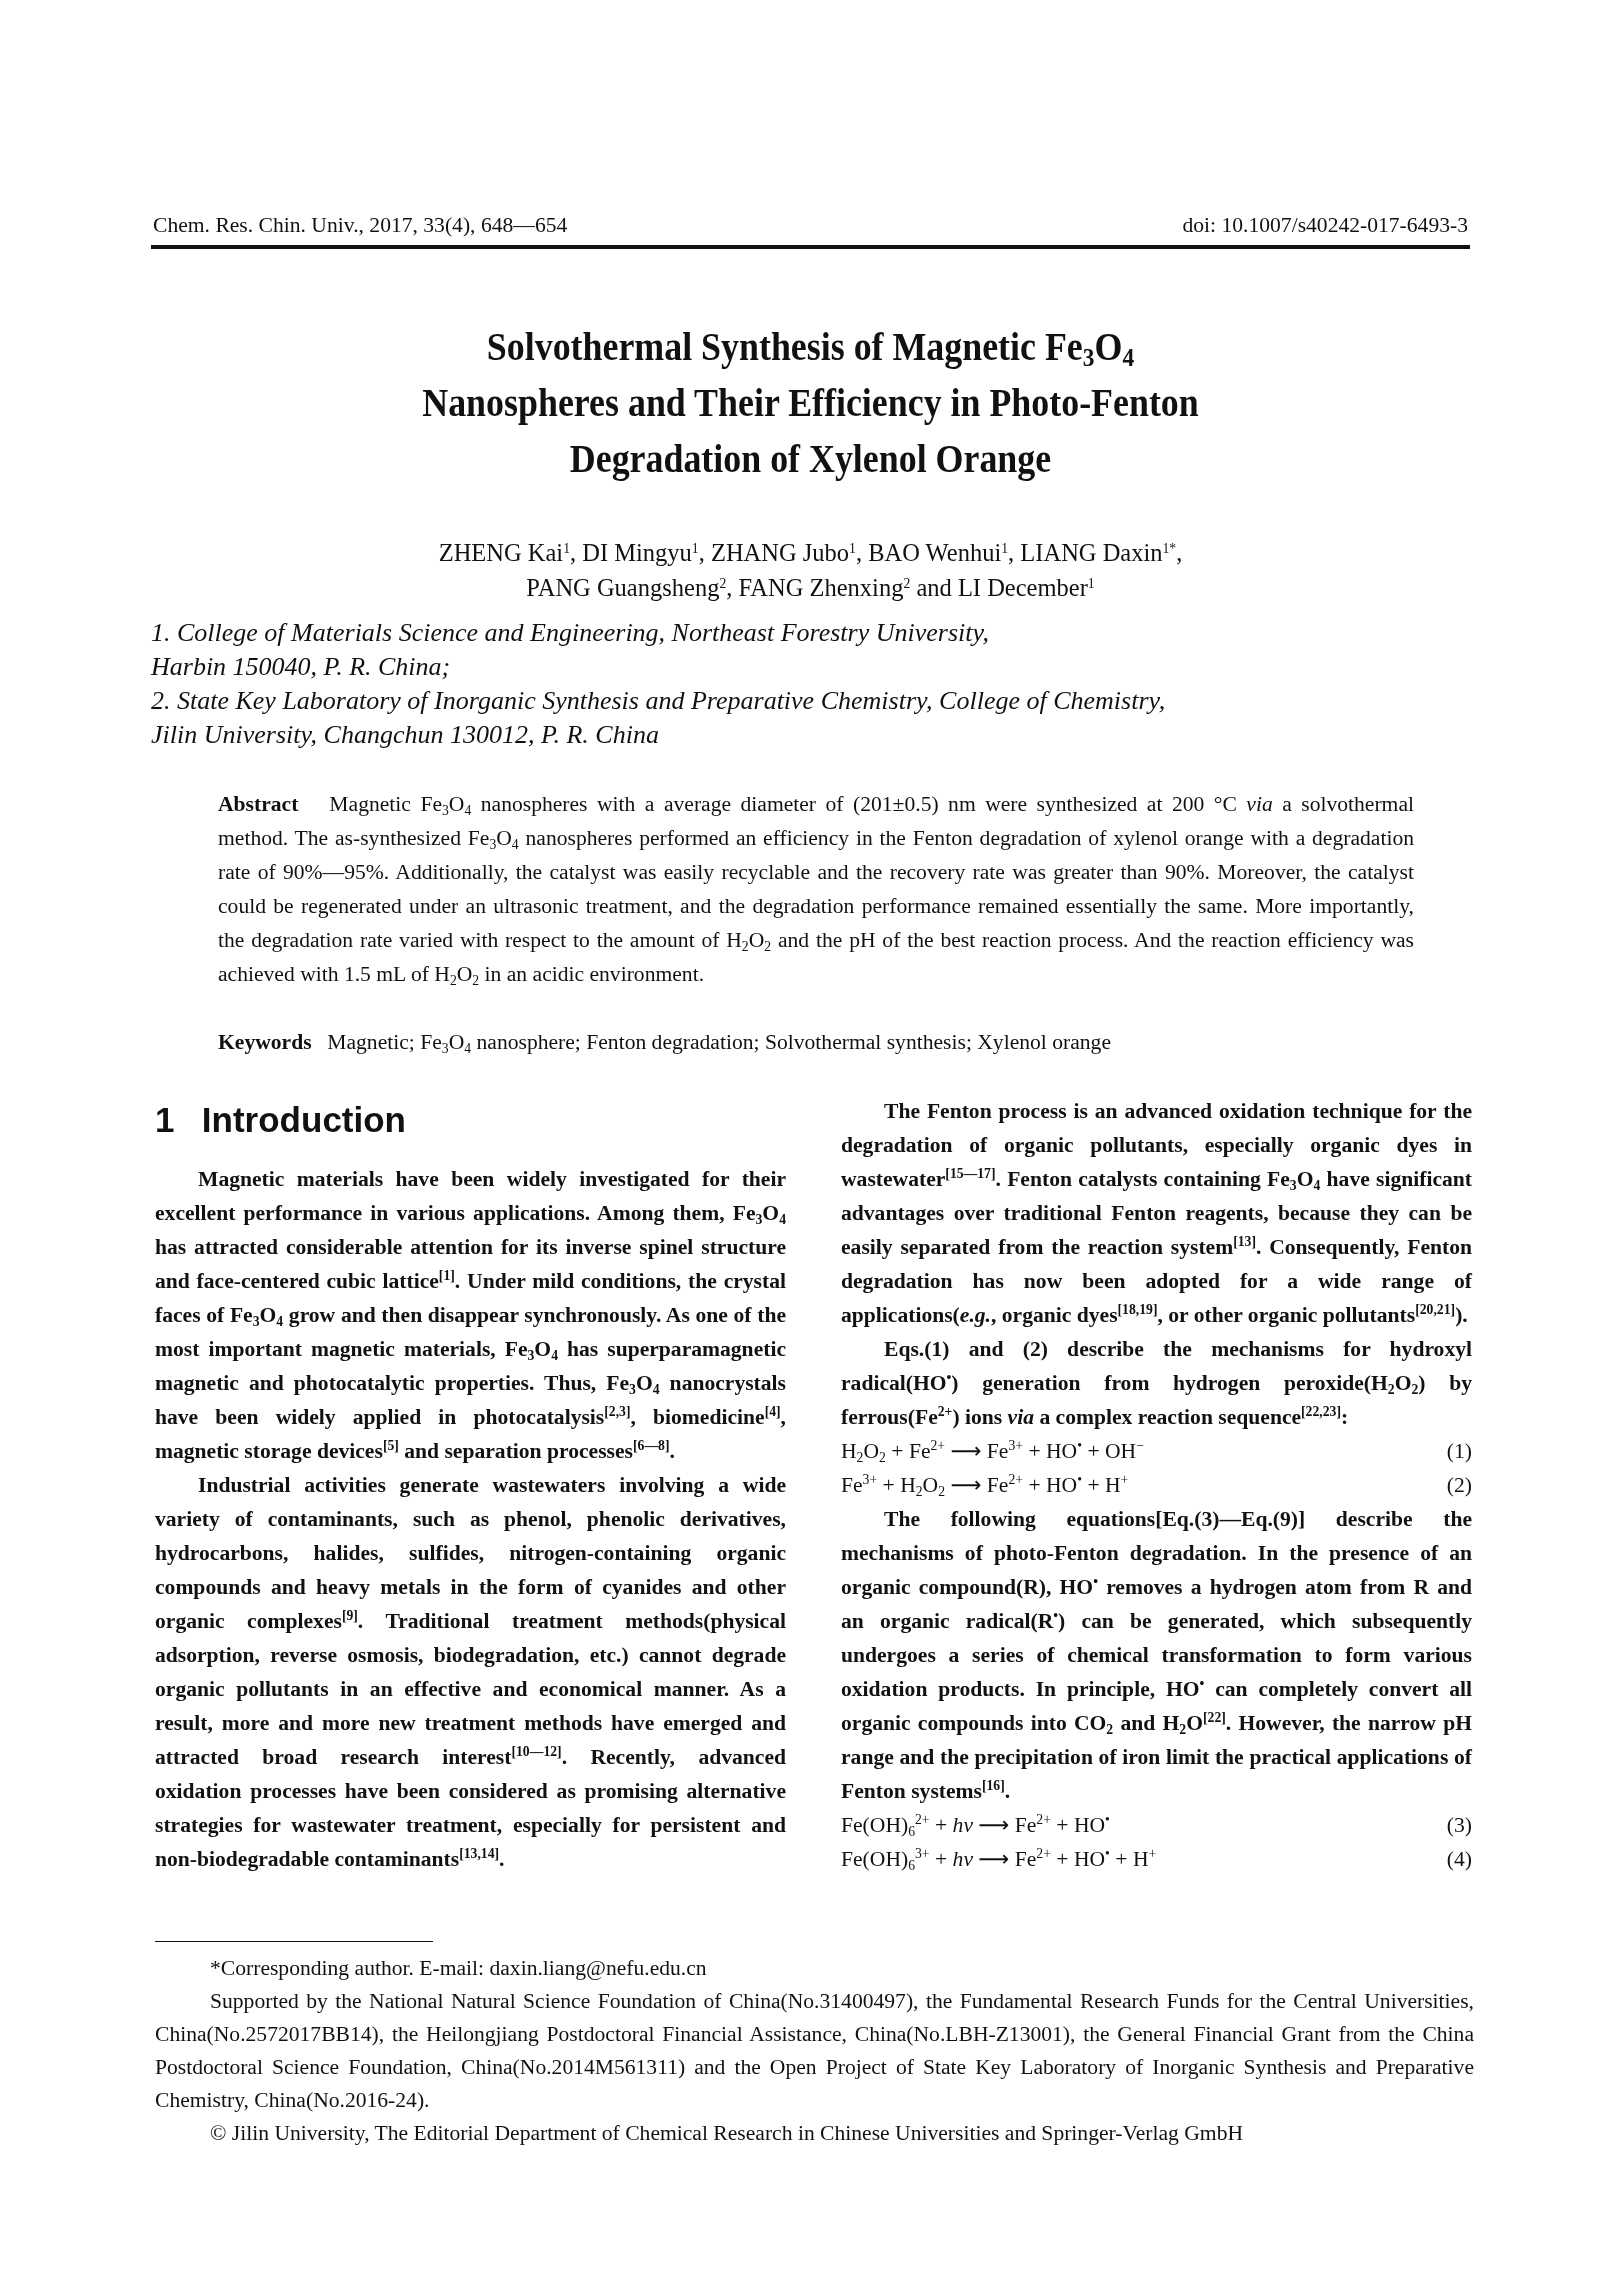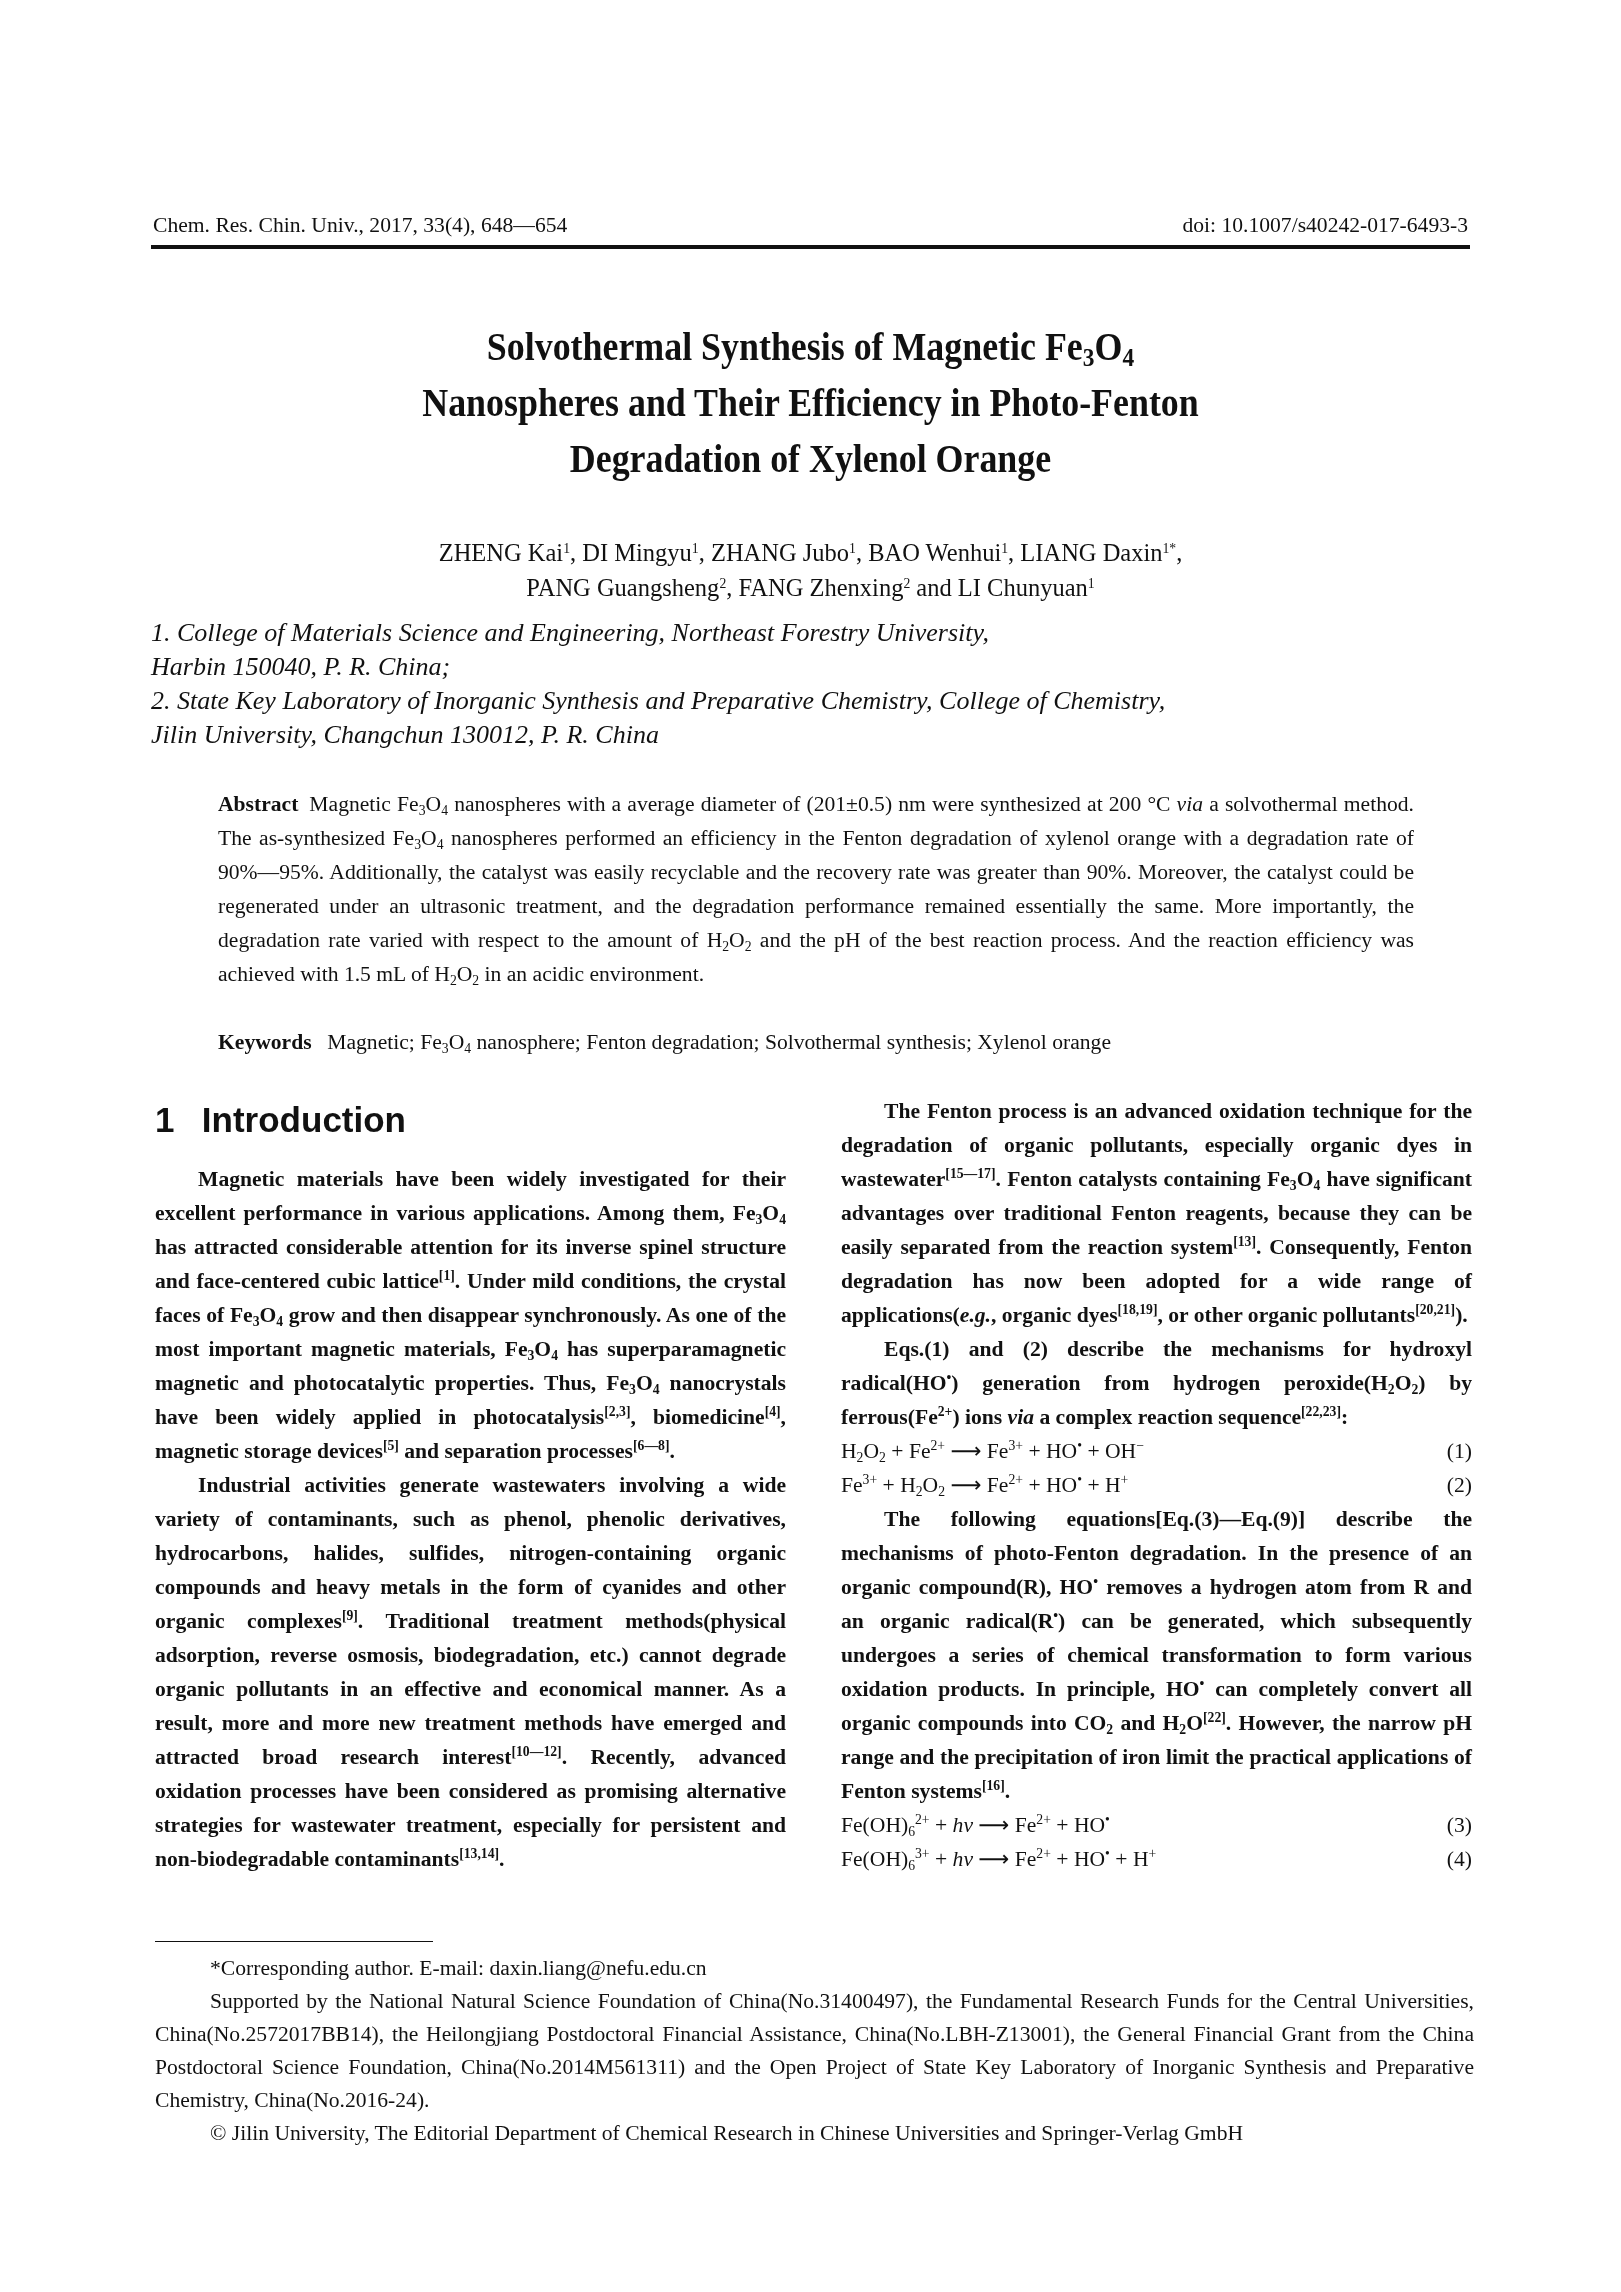--- a/index.html
+++ b/index.html
@@ -9,21 +9,21 @@
   .runhead { top: 212px; font-size: 21.6px; line-height: 27.4px; white-space: nowrap; }
   .runhead.left { left: 153px; }
   .runhead.right { right: 153px; text-align: center; }
   .rule { position: absolute; left: 151px; width: 1319px; top: 245px; height: 3.9px; background: #111; }
   .title { left: 151px; width: 1319px; top: 319px; text-align: center;
            font-family: "Liberation Serif", serif; font-weight: bold; font-size: 39px; line-height: 56px;
            transform: scaleX(0.92); transform-origin: center top; }
   .authors { left: 151px; width: 1319px; top: 535px; text-align: center; font-size: 24.5px; line-height: 35px; }
   .affil { left: 151px; width: 1319px; top: 616px; text-align: left; font-size: 26px; line-height: 34px; font-style: italic; }
   .abstract { left: 218px; width: 1196px; top: 787px; font-size: 21.6px; line-height: 34px; text-align: justify; }
-  .abstract .lab { font-weight: bold; margin-right: 11px; }
+  .abstract .lab { font-weight: bold; margin-right: 31px; }
   .keywords { left: 218px; width: 1196px; top: 1025px; font-size: 21.6px; line-height: 34px; }
   .keywords .lab { font-weight: bold; margin-right: 15.7px; }
   .col { font-size: 21.6px; line-height: 34px; text-align: justify; }
   .col.left { left: 155px; width: 631px; }
   .col.right { left: 841px; width: 631px; }
   .sec-head { left: 155px; top: 1100px; font-family: "Liberation Sans", sans-serif; font-weight: bold; font-size: 35px; line-height: 39px; }
   .sec-head .num { margin-right: 27.4px; }
   p.para { margin: 0; text-indent: 43px; font-weight: bold; }
   sup { font-size: 13.7px; line-height: 0; vertical-align: 7.8px; }
   sub { font-size: 13.7px; line-height: 0; vertical-align: -3.9px; }
@@ -52,21 +52,21 @@
   <div>
     <span><span>ZHENG Kai</span><sup>1</sup><span>, </span></span>
     <span><span>DI Mingyu</span><sup>1</sup><span>, </span></span>
     <span><span>ZHANG Jubo</span><sup>1</sup><span>, </span></span>
     <span><span>BAO Wenhui</span><sup>1</sup><span>, </span></span>
     <span><span>LIANG Daxin</span><sup>1*</sup><span>,</span></span>
   </div>
   <div>
     <span><span>PANG Guangsheng</span><sup>2</sup><span>, </span></span>
     <span><span>FANG Zhenxing</span><sup>2</sup><span> and </span></span>
-    <span><span>LI Chunyuan</span><sup>1</sup><span></span></span>
+    <span><span>LI December</span><sup>1</sup><span></span></span>
   </div>
 </div>
 
 <div class="abs affil">
   <div>1. College of Materials Science and Engineering, Northeast Forestry University,</div>
   <div>Harbin 150040, P. R. China;</div>
   <div>2. State Key Laboratory of Inorganic Synthesis and Preparative Chemistry, College of Chemistry,</div>
   <div>Jilin University, Changchun 130012, P. R. China</div>
 </div>
 

